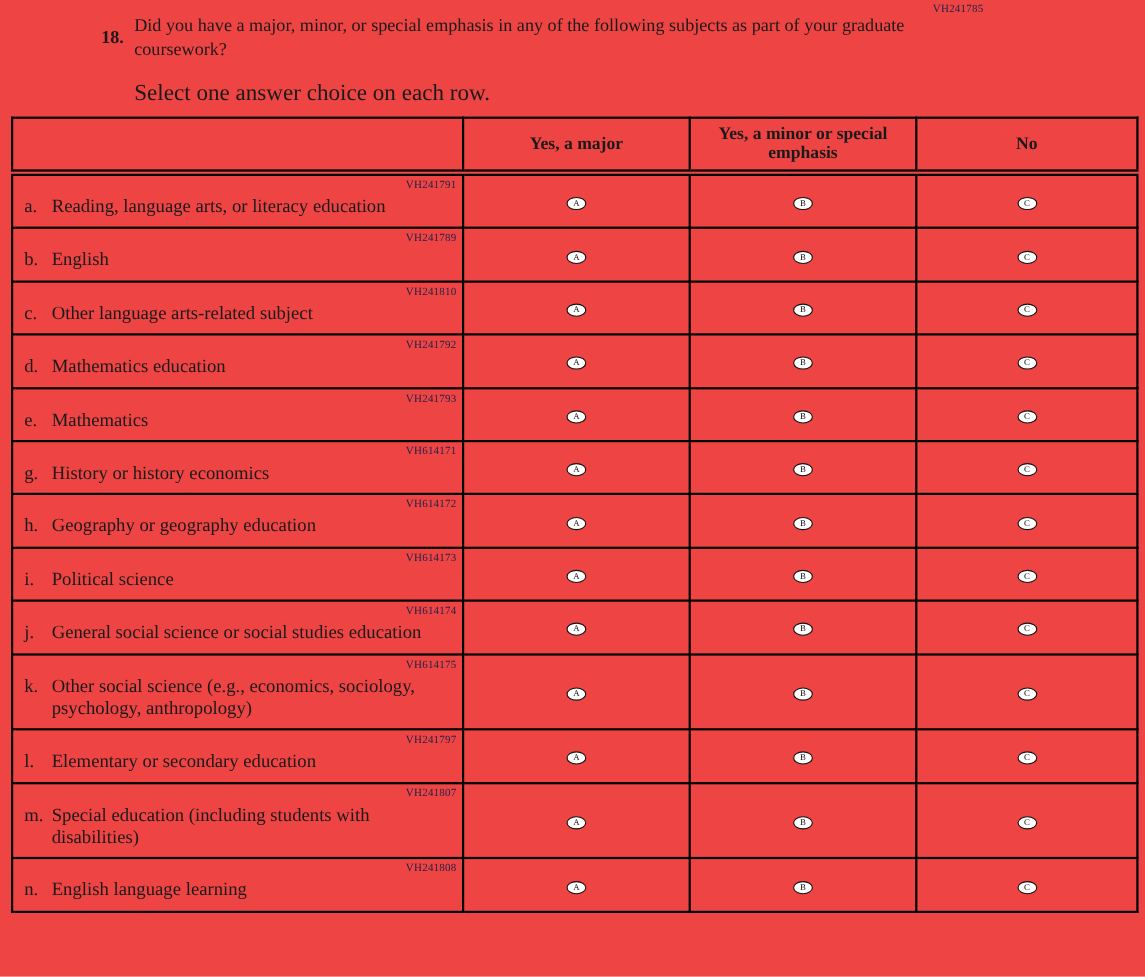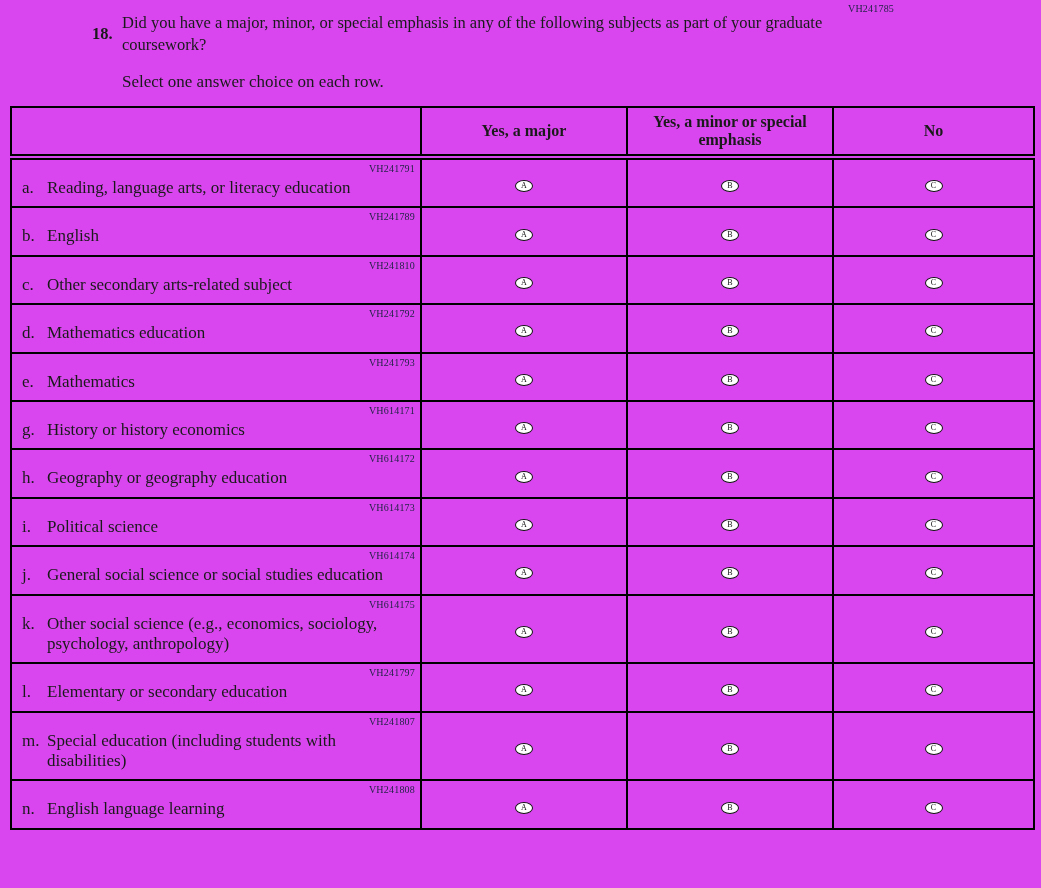--- a/index.html
+++ b/index.html
@@ -6,21 +6,21 @@
     margin: 0;
     padding: 0;
     background: #ffffff;
     font-family: "Liberation Serif", "DejaVu Serif", serif;
     color: #1a1a1a;
   }
   .sheet {
     position: relative;
     width: 1041px;
     height: 888px;
-    background: #d946ef;
+    background: #ef4444;
     overflow: hidden;
   }
   .form-code-top {
     position: absolute;
     left: 848px;
     top: 3px;
     font-size: 10px;
     line-height: 11px;
     color: #232347;
     letter-spacing: 0.2px;
@@ -39,21 +39,21 @@
     font-size: 16.5px;
     line-height: 1.35;
   }
   .q-text {
     font-size: 16.5px;
     line-height: 1.35;
   }
   .q-text b, .q-instruction b { font-weight: normal; }
   .q-instruction {
     margin: 14px 0 16px 30px;
-    font-size: 17px;
+    font-size: 21px;
     line-height: 1.3;
   }
   table.subject-table {
     position: absolute;
     left: 10px;
     top: 106px;
     width: 1023px;
     border-collapse: collapse;
     border: 2px solid #000;
     table-layout: fixed;
@@ -175,21 +175,21 @@
     <td class="bubble-cell">
       <span class="bubble">C</span>
     </td>
   </tr>
 
   <tr>
     <td class="label-cell">
       <span class="vh-code">VH241810</span>
       <span class="lbl">
         <span class="row-letter">c.</span>
-        <span class="row-label-text">Other secondary arts-related subject</span>
+        <span class="row-label-text">Other language arts-related subject</span>
       </span>
     </td>
     <td class="bubble-cell">
       <span class="bubble">A</span>
     </td>
     <td class="bubble-cell">
       <span class="bubble">B</span>
     </td>
     <td class="bubble-cell">
       <span class="bubble">C</span>

